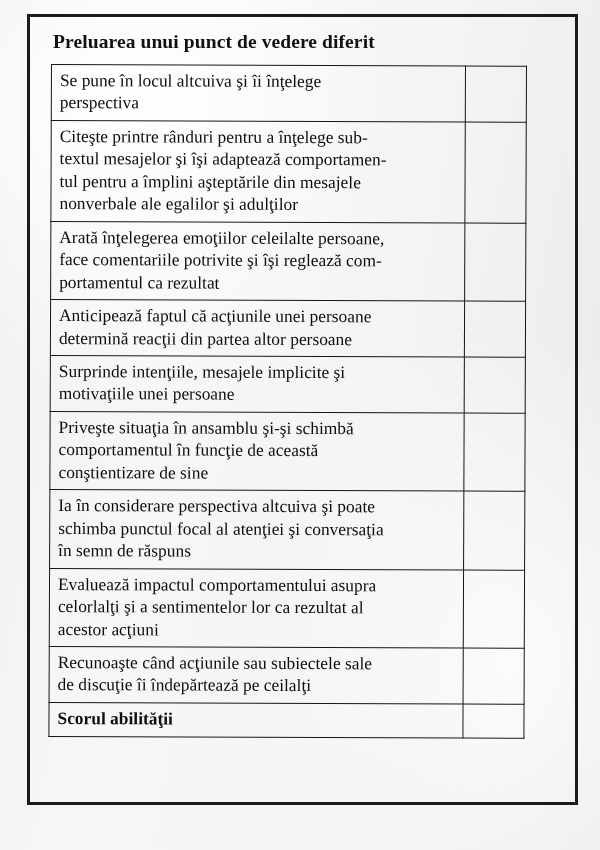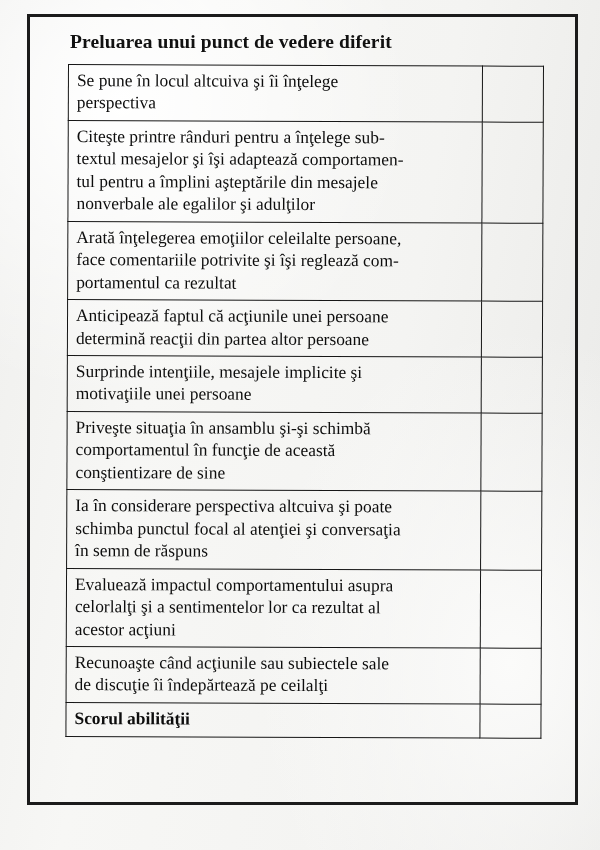--- a/index.html
+++ b/index.html
@@ -35,21 +35,21 @@
     box-sizing: border-box;
     background: transparent;
   }
 
   .sheet {
     position: absolute;
     left: 0;
     top: 0;
     right: 0;
     bottom: 0;
-    padding: 14px 18px 0 38px;
+    padding: 14px 18px 0 21px;
     box-sizing: border-box;
   }
 
   .doc-title {
     font-weight: bold;
     font-size: 19.5px;
     letter-spacing: 0.1px;
     color: #111111;
     margin: 0 0 11px 2px;
     white-space: nowrap;

